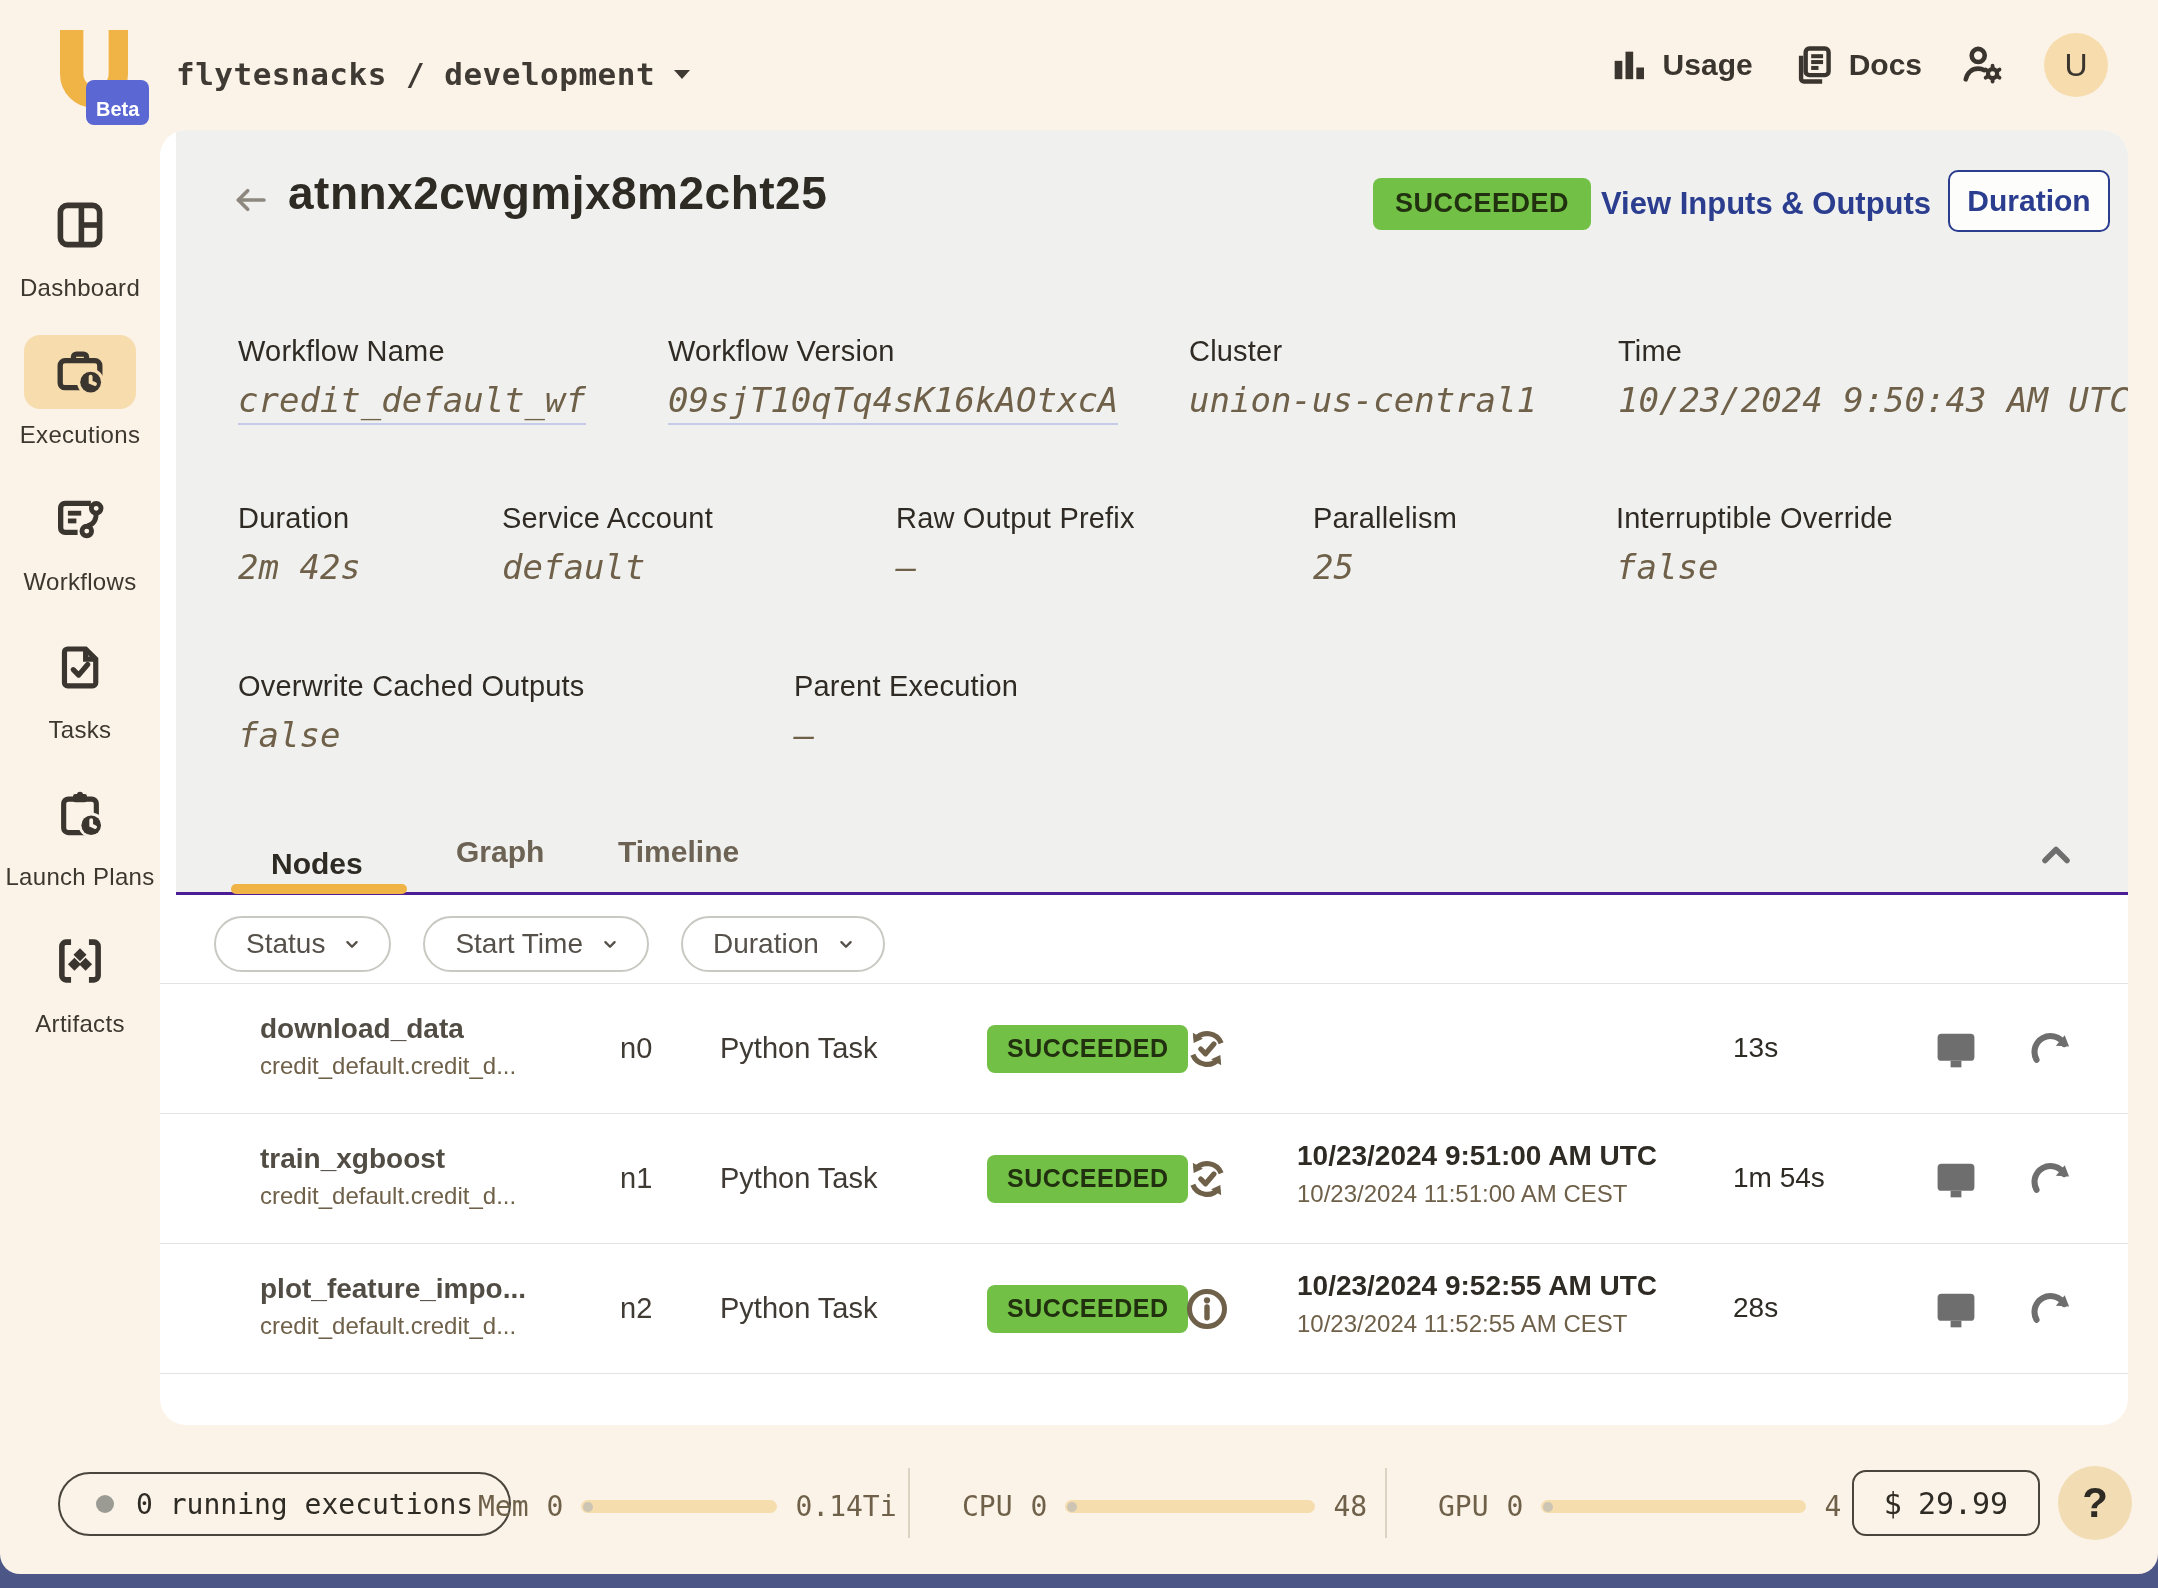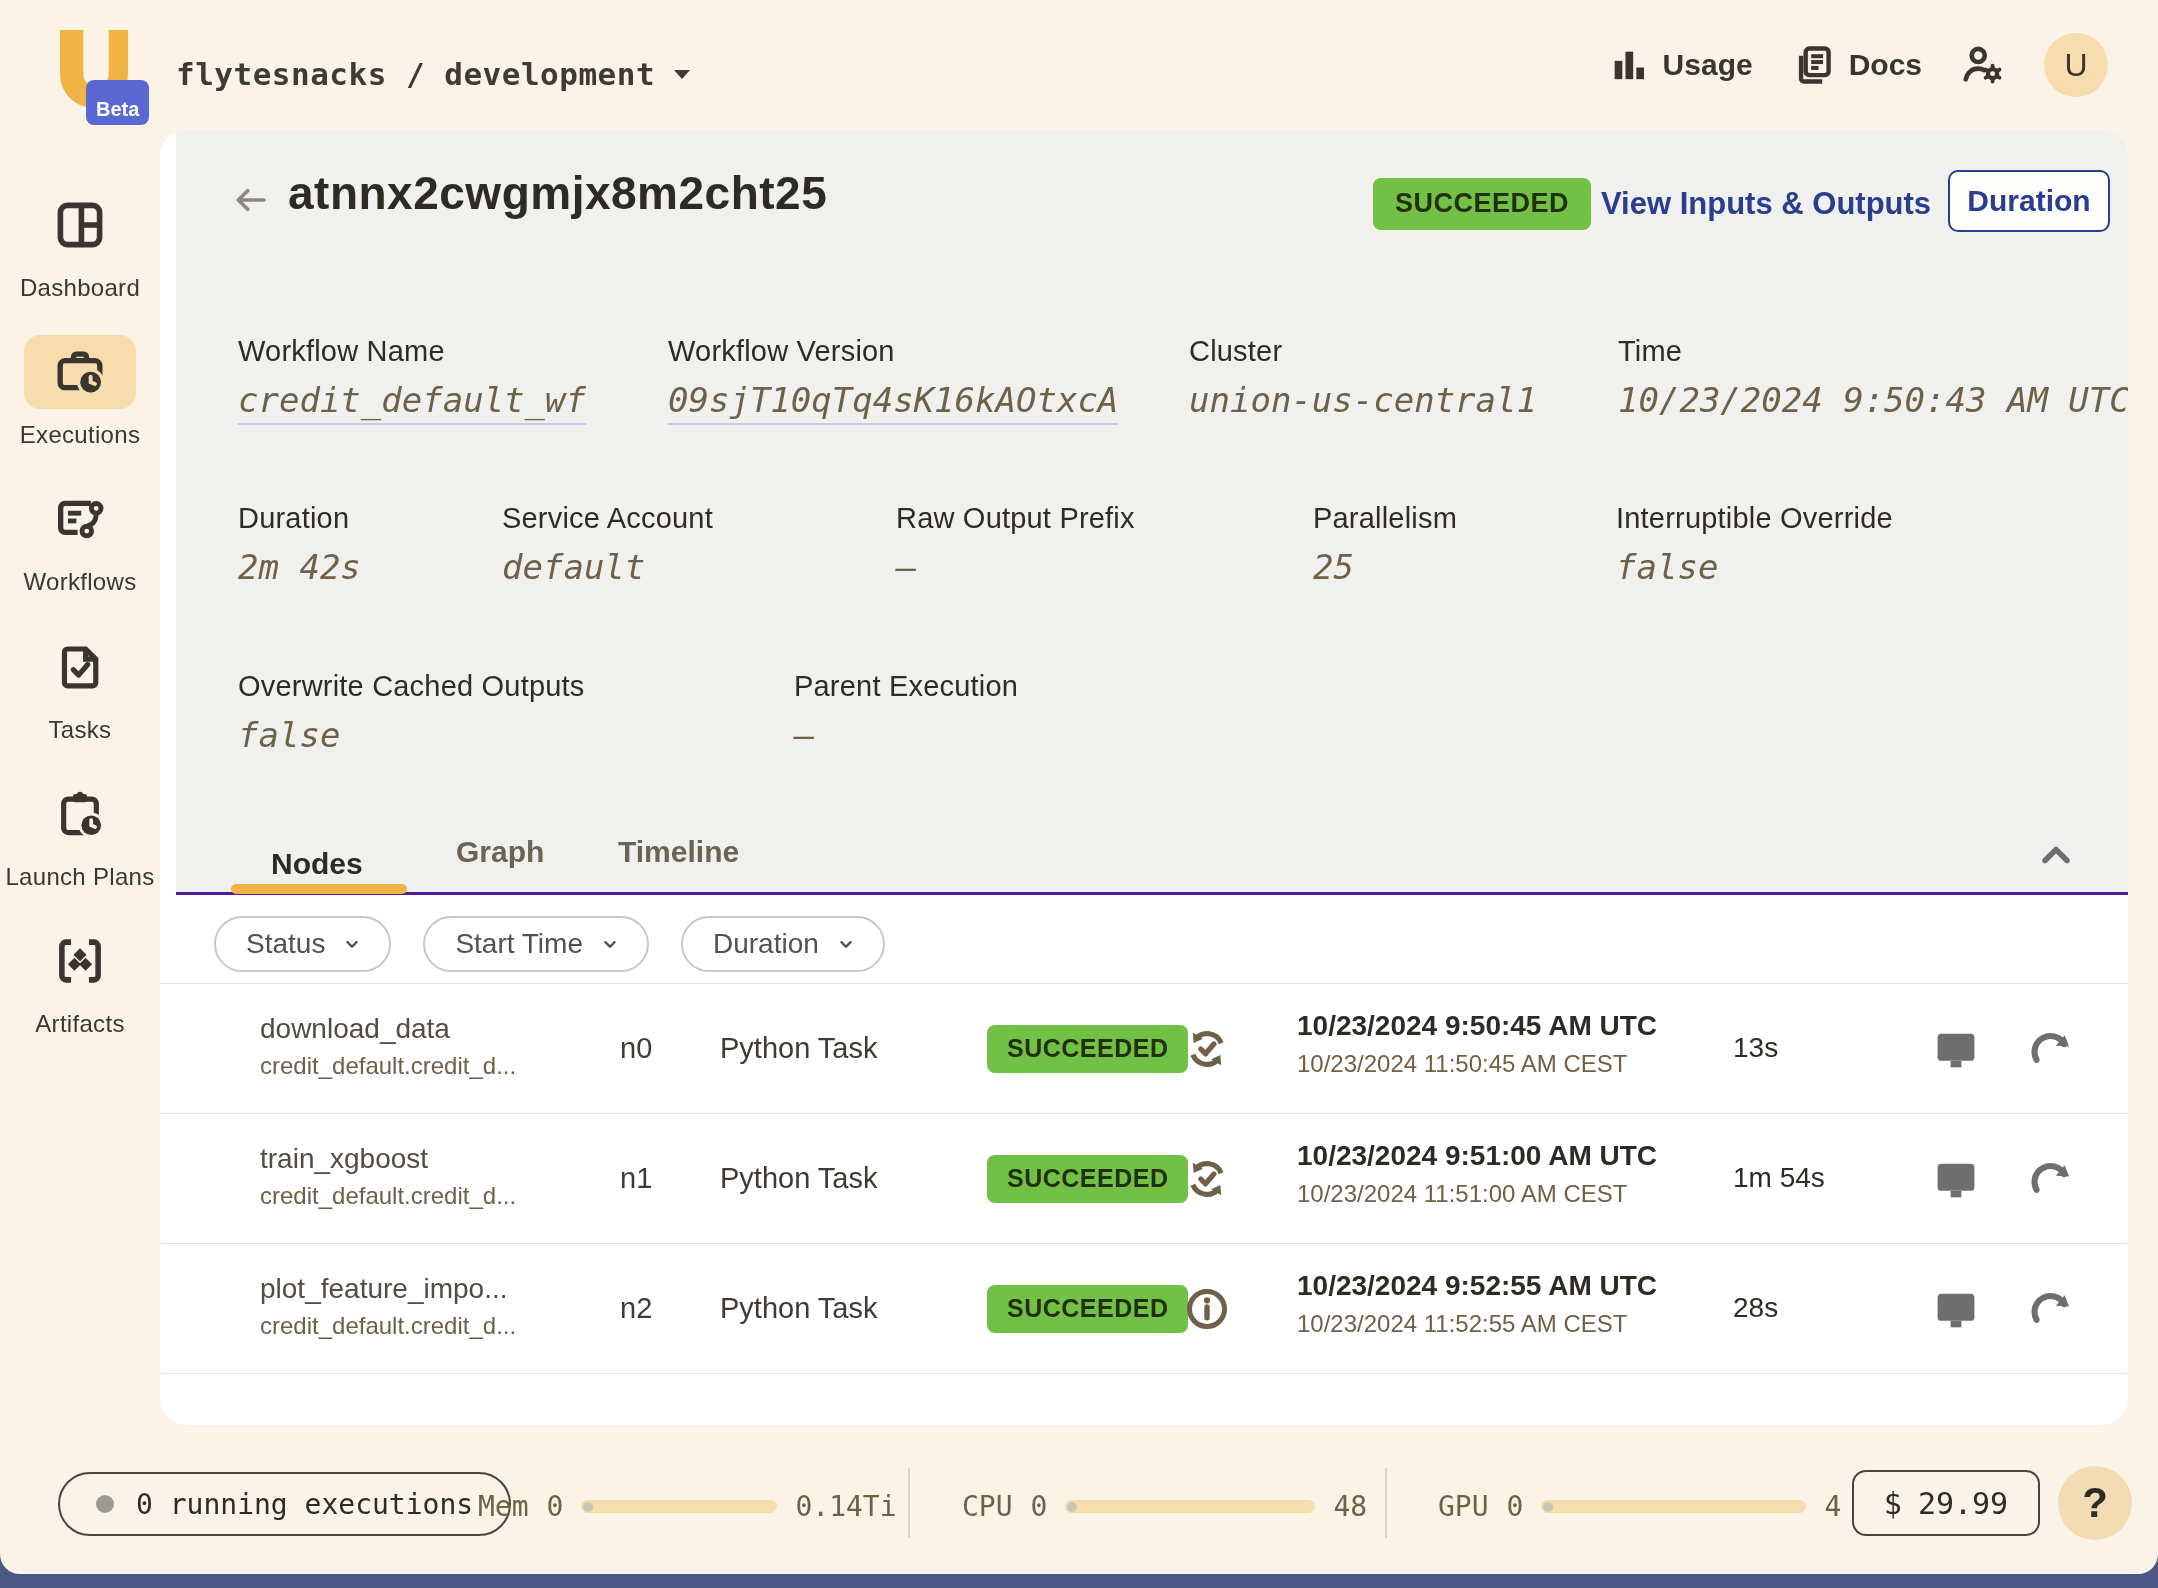--- a/index.html
+++ b/index.html
@@ -85,21 +85,21 @@
   .filters { position:absolute; left:54px; top:786px; display:flex; gap:32px; }
   .filter-pill {
     display:flex; align-items:center; gap:16px; height:56px; padding:0 26px 0 30px;
     border:2px solid #c9c9c3; border-radius:30px; background:#fff;
     font-size:28px; color:#55514a; cursor:pointer;
   }
 
   .node-table { position:absolute; left:0; top:853px; width:100%; }
   .node-row { position:relative; height:130px; border-top:1px solid #e3e3df; }
   .cell { position:absolute; }
-  .n-name { left:100px; top:29px; font-size:28px; font-weight:400; color:#514c44; }
+  .n-name { left:100px; top:29px; font-size:28px; font-weight:700; color:#514c44; }
   .n-pkg  { left:100px; top:68px; font-size:24px; color:#6f6049; }
   .n-id   { left:460px; top:48px; font-size:29px; color:#3f3a33; }
   .n-type { left:560px; top:48px; font-size:29px; color:#3f3a33; }
   .n-badge{ left:827px; top:41px; }
   .n-badge .status-badge { font-size:25px; padding:9px 20px 10px; }
   .n-bicon{ left:1022px; top:40px; width:50px; height:50px; }
   .n-time { left:1137px; top:26px; }
   .n-utc  { font-size:28px; font-weight:700; color:#2e2a24; }
   .n-local{ margin-top:8px; font-size:24px; color:#6f6049; }
   .n-dur  { left:1573px; top:48px; font-size:28px; color:#2e2a24; }
@@ -383,24 +383,20 @@
         <div class="cell n-badge"><span class="status-badge">SUCCEEDED</span></div>
         <div class="cell n-bicon">
           <svg class="icon" width="50" height="50" viewBox="0 0 24 24">
             <path d="M18.8 9.2 A7.3 7.3 0 0 0 6.3 7.4" fill="none" stroke="#6f6049" stroke-width="2.5"></path>
             <polygon points="5.2,4.2 5.6,9.1 10,7.1" fill="#6f6049"></polygon>
             <path d="M5.2 14.8 A7.3 7.3 0 0 0 17.7 16.6" fill="none" stroke="#6f6049" stroke-width="2.5"></path>
             <polygon points="18.8,19.8 18.4,14.9 14,16.9" fill="#6f6049"></polygon>
             <polyline points="9,12 11.3,14.3 15.3,9.6" fill="none" stroke="#6f6049" stroke-width="2.5" stroke-linecap="round" stroke-linejoin="round"></polyline>
           </svg>
         </div>
-        <div class="cell n-time">
-          <div class="n-utc">10/23/2024 9:50:45 AM UTC</div>
-          <div class="n-local">10/23/2024 11:50:45 AM CEST</div>
-        </div>
         <div class="cell n-dur">13s</div>
         <div class="cell n-monitor">
           <svg class="icon" width="52" height="52" viewBox="0 0 24 24">
             <rect x="3.5" y="4.5" width="17" height="12.5" rx="1.8" fill="#6e6e6e"></rect>
             <rect x="9.5" y="17" width="5" height="3" fill="#6e6e6e"></rect>
           </svg>
         </div>
         <div class="cell n-redo">
           <svg class="icon" width="52" height="52" viewBox="0 0 24 24">
             <path d="M5.8 16.5 A7.3 7.3 0 1 1 18.6 9.3" fill="none" stroke="#6e6e6e" stroke-width="2.8" stroke-linecap="round"></path>

